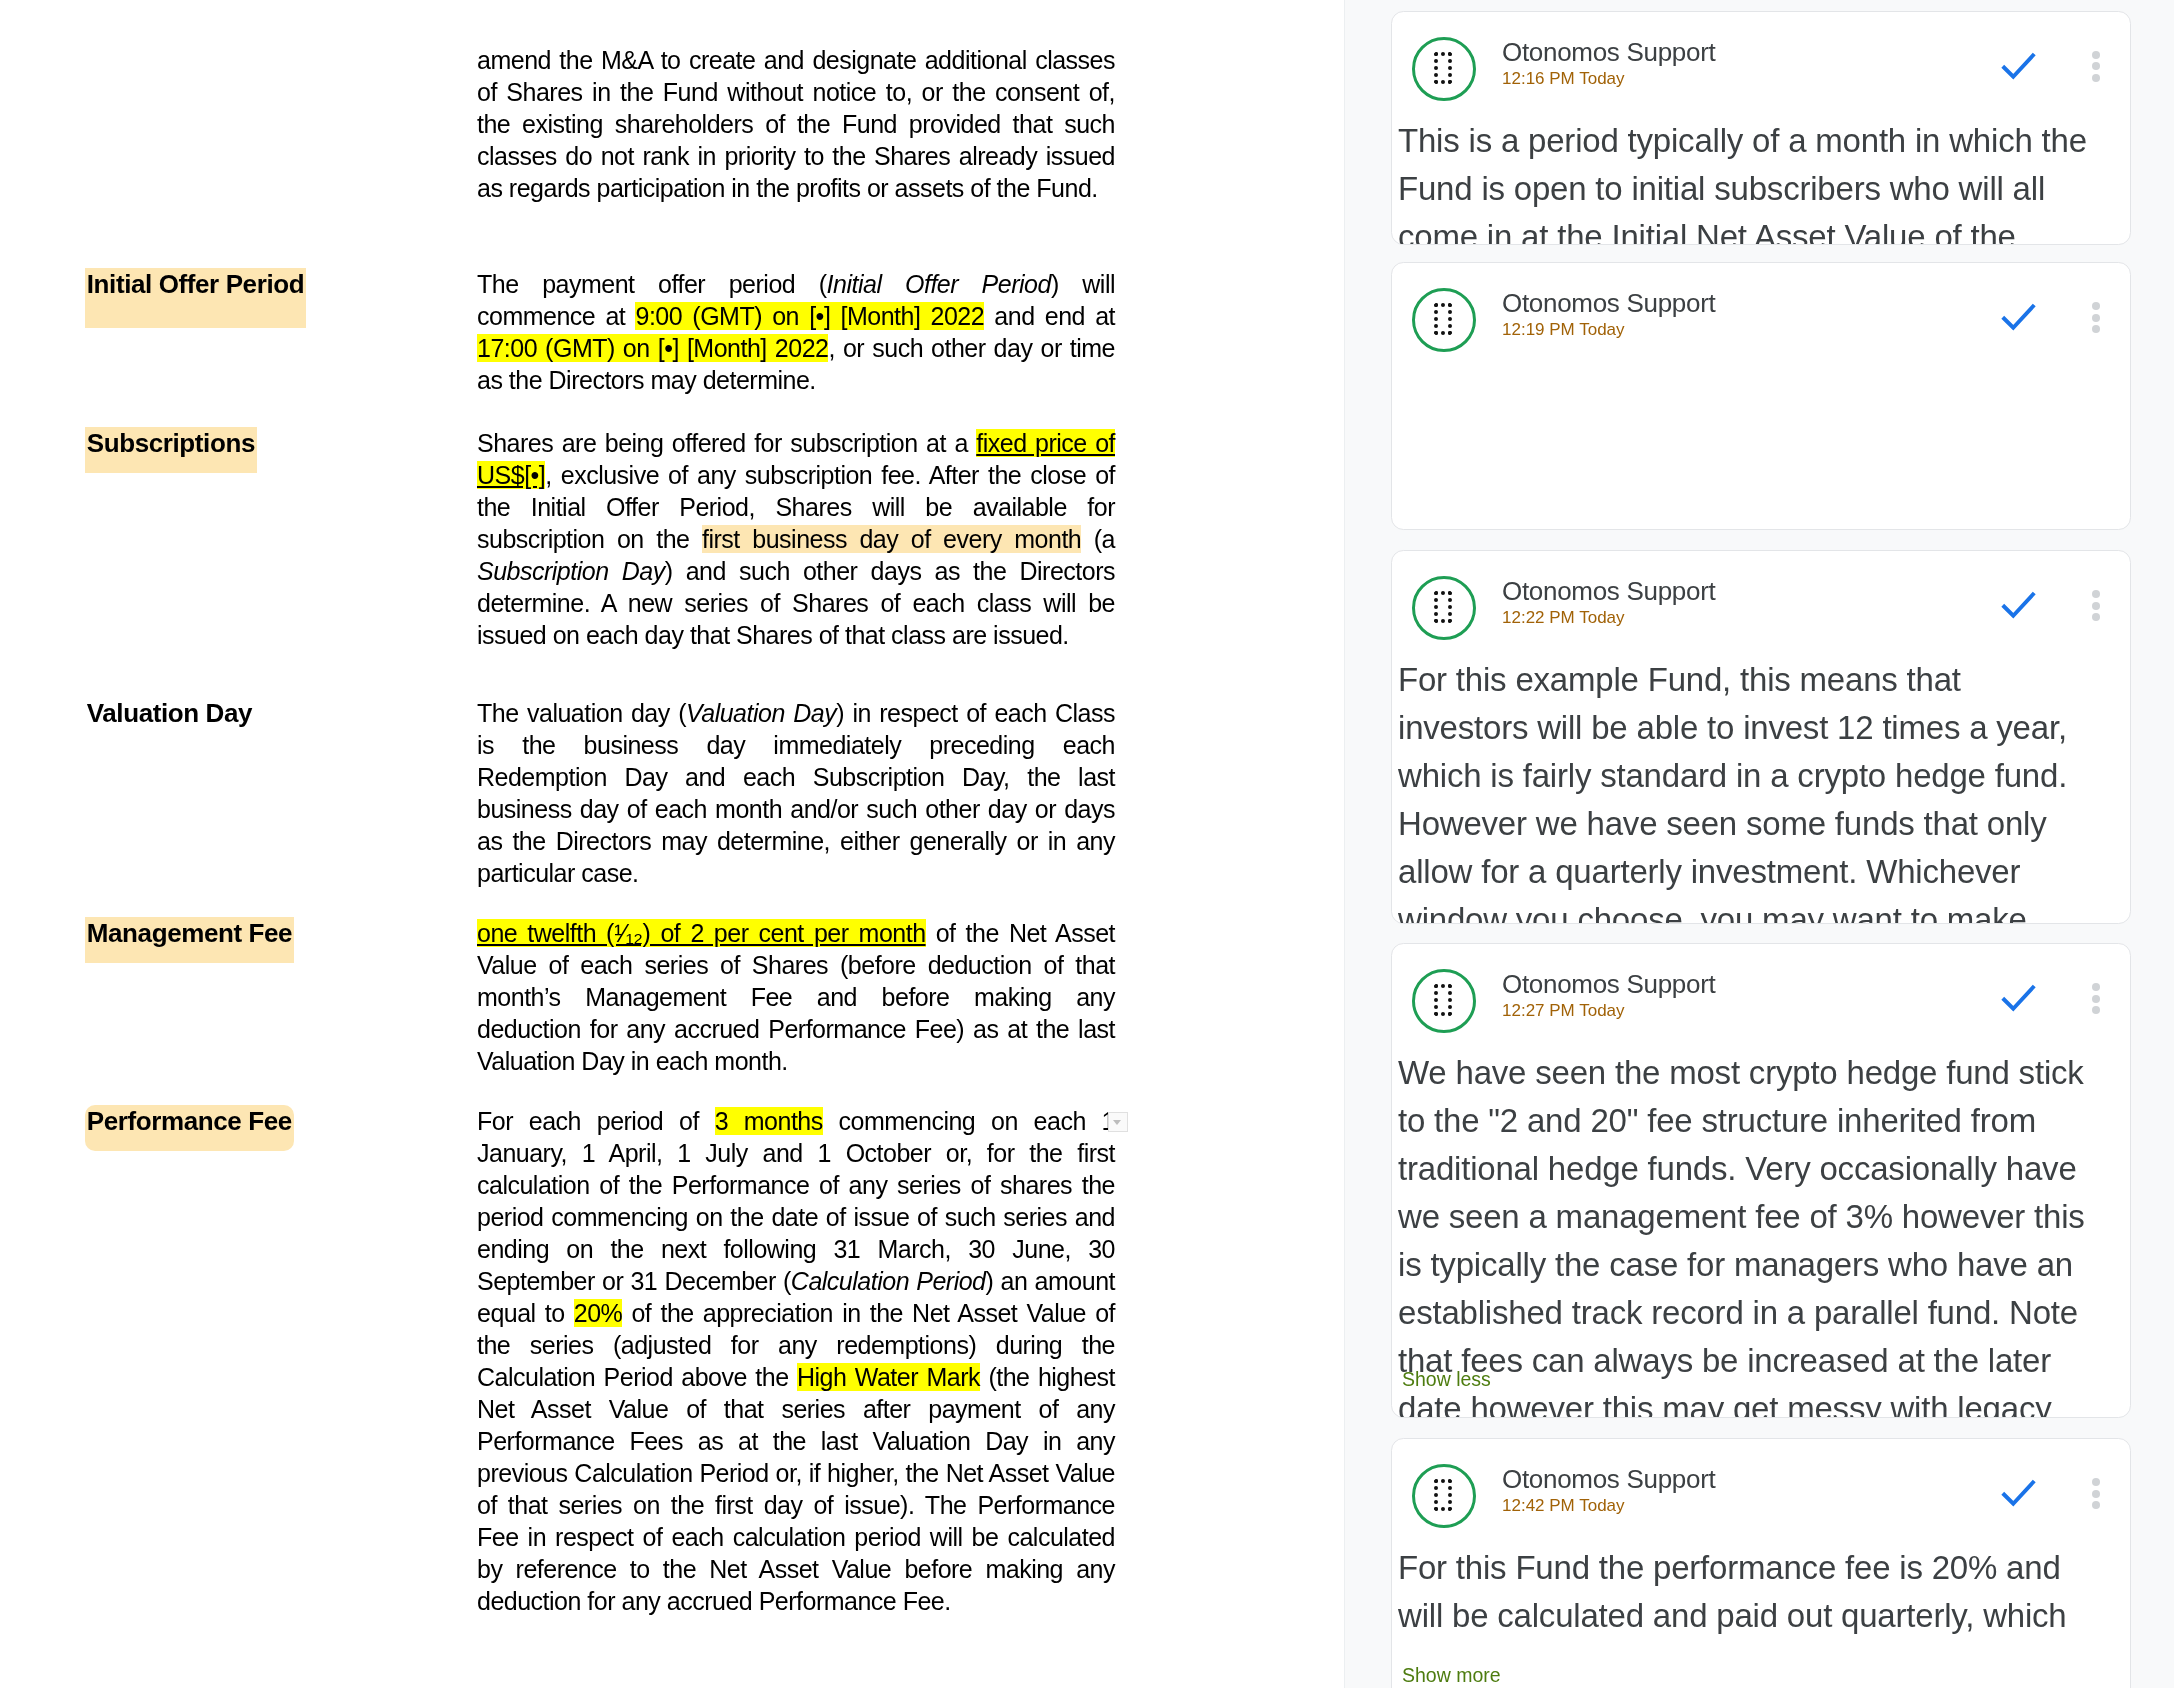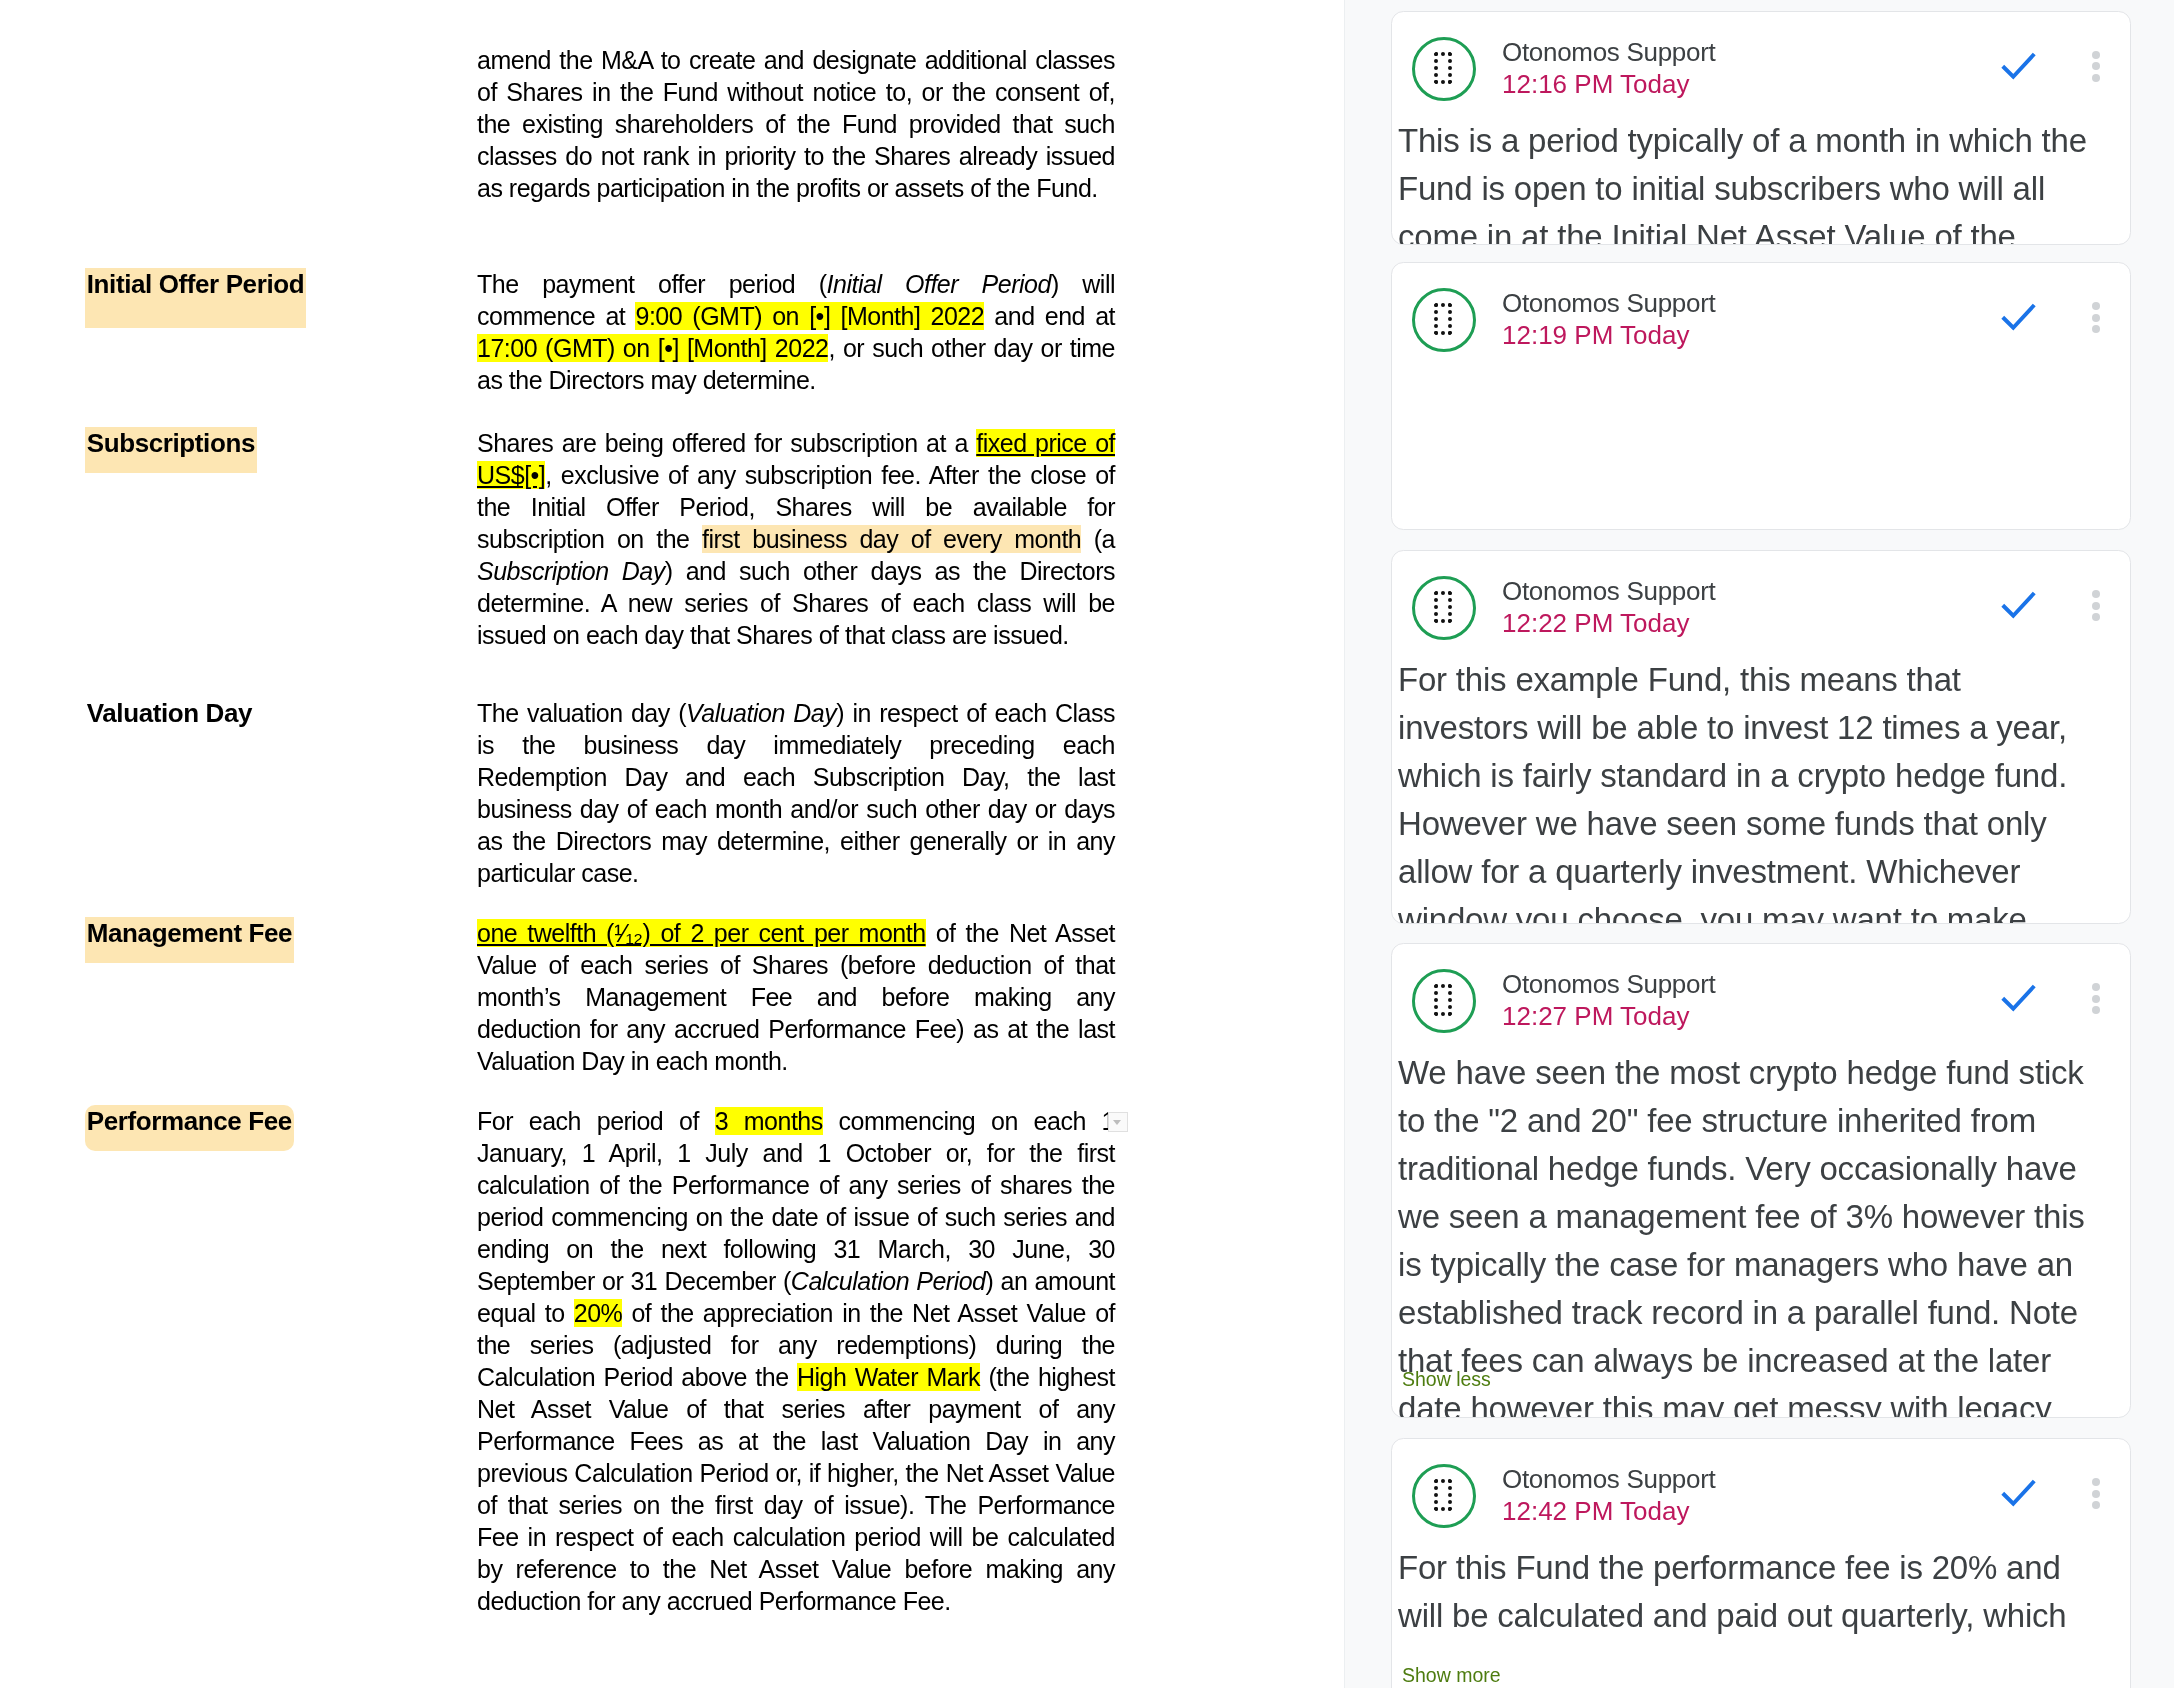--- a/index.html
+++ b/index.html
@@ -13,21 +13,21 @@
   .hy.u { text-decoration:underline; }
   .ho { background:#fde6b3; }
   .cmt-marker { position:absolute; left:1108px; top:1112px; width:19.5px; height:19.5px; border:0.9px solid #e0e0e0; background:#fafafa; box-sizing:border-box; }
   .cmt-marker:after { content:""; position:absolute; left:4.4px; top:7px; border-left:4.4px solid transparent; border-right:4.4px solid transparent; border-top:5.3px solid #bdbdbd; }
 
   .panel { position:absolute; left:1344px; top:0; width:830px; height:1688px; background:#f8f9fa; border-left:0.9px solid #eceff1; box-sizing:border-box; }
   .card { position:absolute; left:46px; width:740px; background:#ffffff; border:1.8px solid #e3e5e8; border-radius:12.4px; box-sizing:border-box; overflow:hidden; }
   .avatar { position:absolute; left:19.5px; top:25px; width:64px; height:64px; border-radius:50%; border:3.5px solid #1e9e54; box-sizing:border-box; background:#fff; }
   .avatar .glyph { position:absolute; left:19.5px; top:12.4px; width:17.7px; height:32px; border:4.4px dotted #111; border-radius:2.7px; box-sizing:border-box; }
   .author { position:absolute; left:110px; top:25px; font-family:"Liberation Sans", sans-serif; font-size:26px; color:#3c4043; letter-spacing:-0.3px; }
-  .time { position:absolute; left:110px; top:57px; font-family:"Liberation Sans", sans-serif; font-size:26px; color:#be185d; }
+  .time { position:absolute; left:110px; top:57px; font-family:"Liberation Sans", sans-serif; font-size:17px; color:#a16207; }
   .check { position:absolute; right:92px; top:35px; width:39px; height:35px; }
   .more { position:absolute; right:28px; top:39px; width:12.4px; height:35px; }
   .more span { display:block; width:8px; height:8px; border-radius:50%; background:#d0d3d6; margin:0 auto 3.5px; }
   .ctext { position:absolute; left:6px; width:700px; font-family:"Liberation Sans", sans-serif; font-size:33px; line-height:48px; color:#3c4043; letter-spacing:-0.2px; }
   .toggle { position:absolute; left:10px; font-family:"Liberation Sans", sans-serif; font-size:19.5px; color:#4d7c0f; cursor:pointer; }
 </style>
 </head>
 <body>
 
 <div class="doc">

